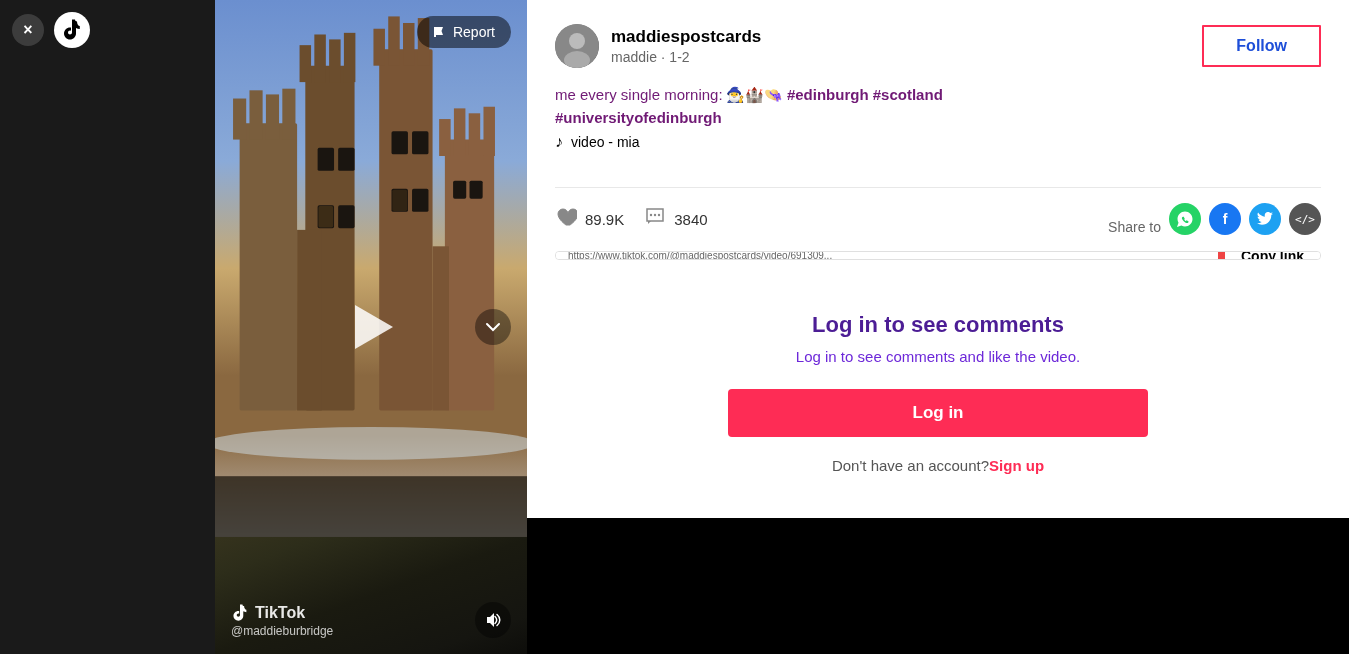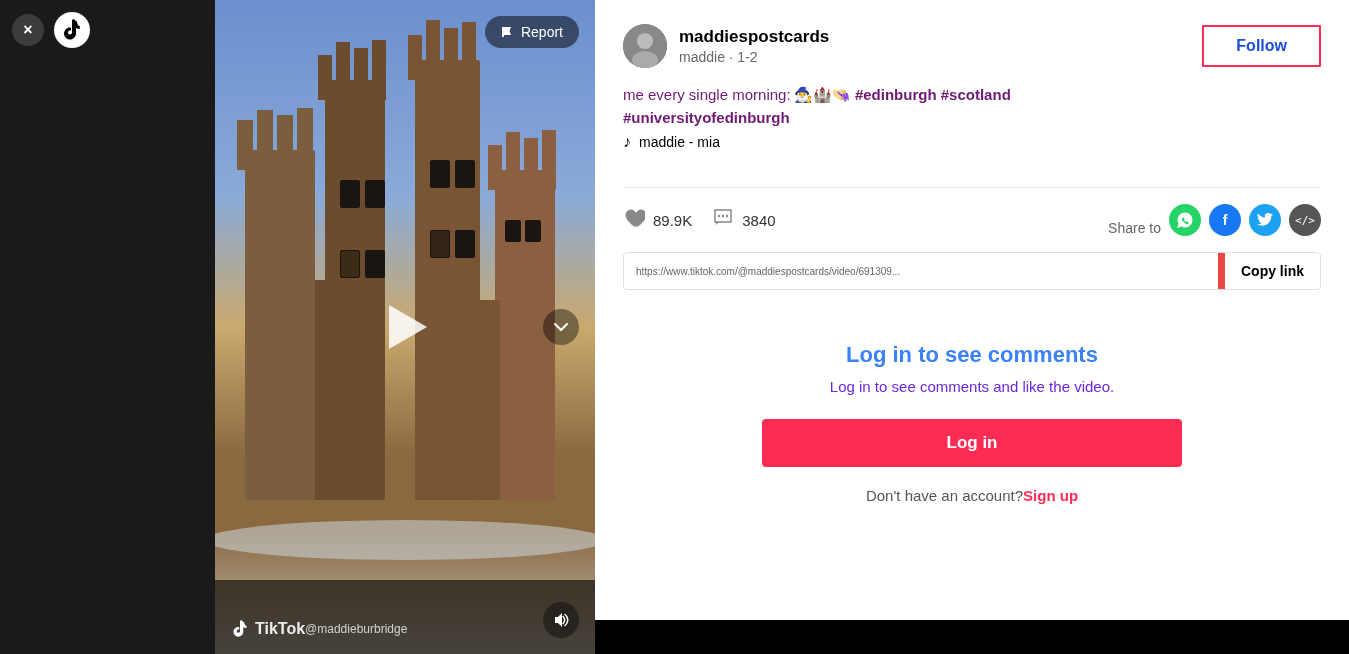--- a/index.html
+++ b/index.html
@@ -47,21 +47,21 @@
       height: 36px;
       border-radius: 50%;
       background: #fff;
       display: flex;
       align-items: center;
       justify-content: center;
     }
 
     
     .video-panel {
-      width: 380px;
+      width: 312px;
       height: 654px;
       background: #111;
       position: relative;
       flex-shrink: 0;
       overflow: hidden;
     }
     .video-bg {
       width: 100%;
       height: 100%;
       background: linear-gradient(
@@ -144,21 +144,21 @@
       bottom: 0;
       left: 0;
       right: 0;
       padding: 16px;
       display: flex;
       justify-content: space-between;
       align-items: flex-end;
     }
     .tiktok-brand {
       display: flex;
-      flex-direction: row;
+      flex-direction: column;
       align-items: flex-start;
     }
     .tiktok-brand-name {
       display: flex;
       align-items: center;
       gap: 6px;
       color: rgba(255,255,255,0.9);
       font-size: 16px;
       font-weight: 600;
     }
@@ -176,21 +176,21 @@
       align-items: center;
       justify-content: center;
       cursor: pointer;
       color: #fff;
       font-size: 16px;
     }
 
     
     .right-panel {
       flex: 1;
-      height: 620px;
+      height: 518px;
       background: #fff;
       display: flex;
       flex-direction: column;
       padding: 24px 28px;
       overflow-y: auto;
     }
 
     
     .user-header {
       display: flex;
@@ -338,21 +338,21 @@
     
     .comments-section {
       display: flex;
       flex-direction: column;
       align-items: center;
       padding: 20px 0;
     }
     .comments-title {
       font-size: 22px;
       font-weight: 800;
-      color: #3b82f6;
+      color: #4c1d95;
       margin-bottom: 10px;
     }
     .comments-subtitle {
       font-size: 15px;
       color: #6d28d9;
       margin-bottom: 24px;
     }
     .login-btn {
       width: 100%;
       max-width: 420px;
@@ -528,21 +528,21 @@
   </div>
 
   <div class="caption">
     <span>me every single morning: 🧙‍♂️🏰👒 <strong>#edinburgh #scotland</strong></span>
     <br>
     <strong>#universityofedinburgh</strong>
   </div>
 
   <div class="music-info">
     <span class="music-note">♪</span>
-    <span>maddie - mia</span>
+    <span>video - mia</span>
   </div>
 
   <div class="divider"></div>
 
   <div class="stats-row">
     <div class="stat-item">
       <span class="stat-icon">
         <svg width="22" height="22" viewBox="0 0 22 22" fill="none">
           <path d="M11 19s-8-5.5-8-11a5 5 0 0110 0 5 5 0 0110 0c0 5.5-8 11-8 11z" fill="#888" stroke="#888" stroke-width="1"></path>
         </svg>

